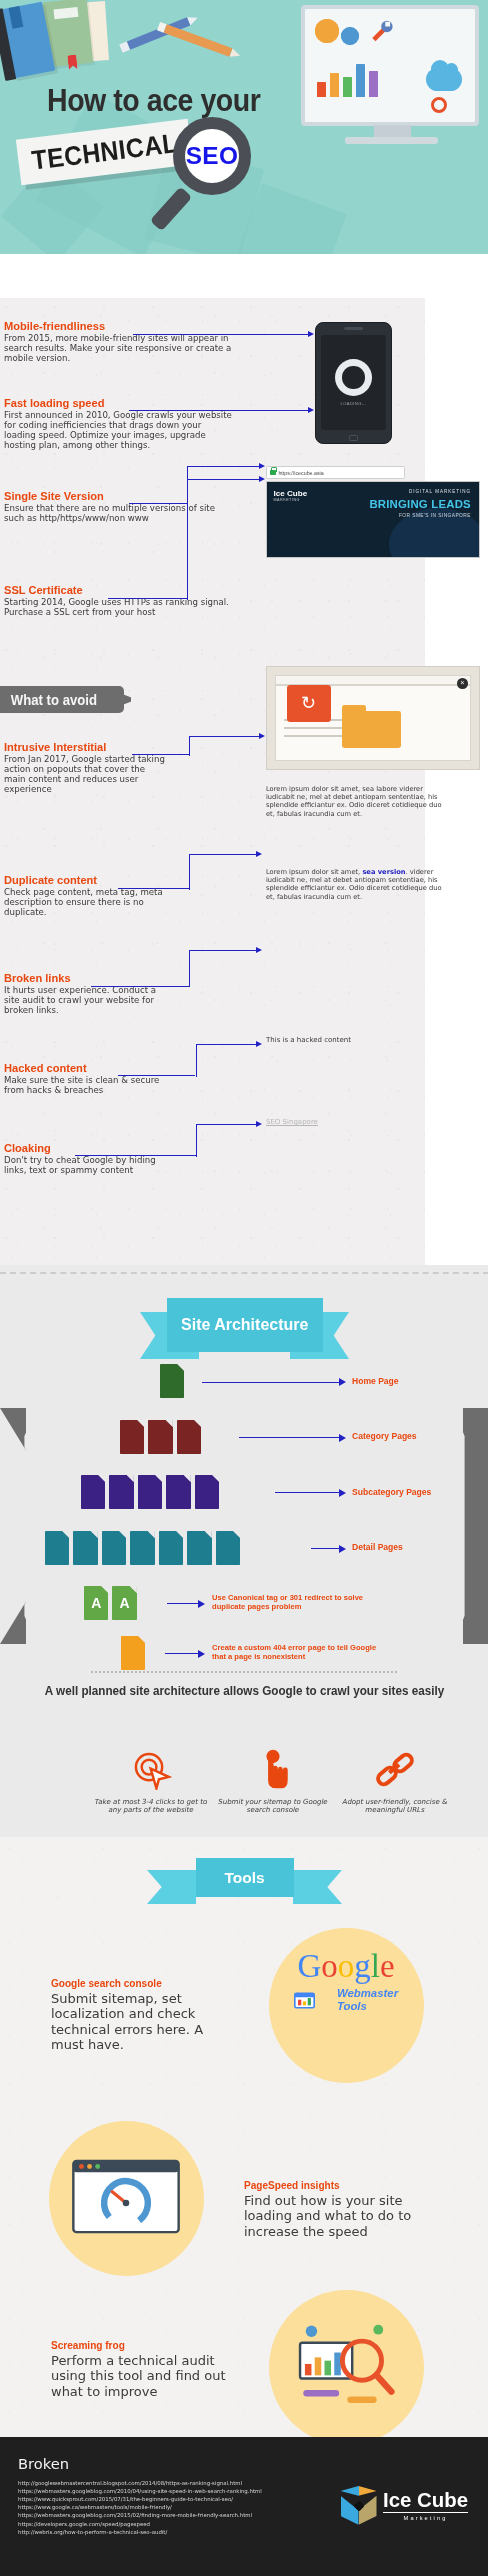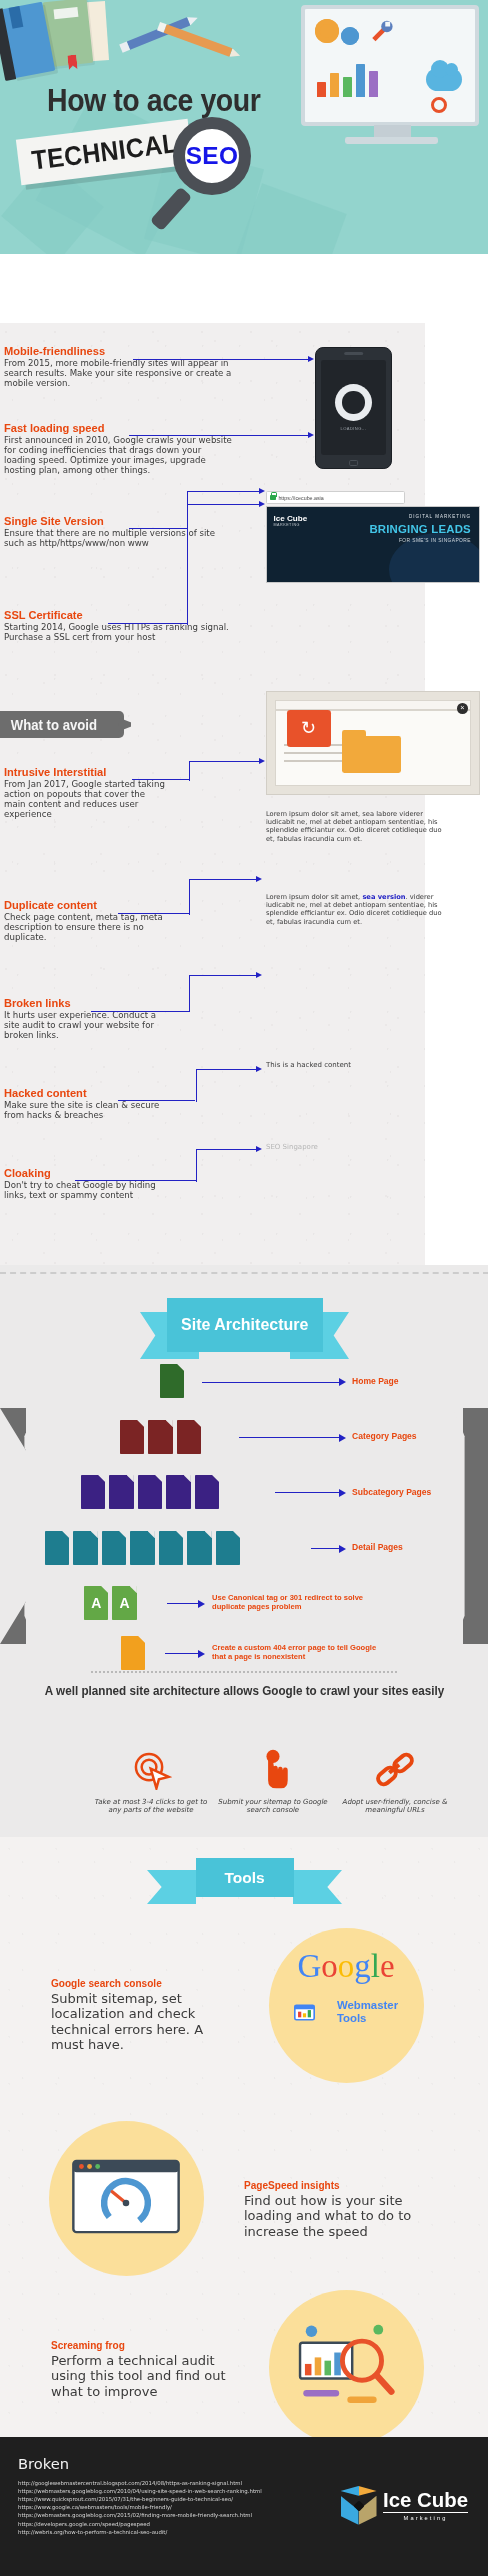--- a/index.html
+++ b/index.html
@@ -135,21 +135,20 @@
   .orange-banner p {
     font-family:"Liberation Sans Narrow","Liberation Sans",sans-serif;
     font-weight:bold; color:#fff; font-size:10px; line-height:1.2;
     transform: scaleX(.95);
   }
 
   
   .checklist {
     position:absolute; top:298px; left:0; width:425px; height:967px;
     background:#f1efef;
-    margin-top:25px;
   }
   .noise { position:absolute; inset:0; opacity:.35;
     background-image:
       radial-gradient(circle at 12% 18%, #dedbdb 0 1px, transparent 1.1px),
       radial-gradient(circle at 48% 62%, #d9d6d6 0 0.8px, transparent 0.9px),
       radial-gradient(circle at 77% 31%, #e0dddd 0 1.1px, transparent 1.1px),
       radial-gradient(circle at 30% 84%, #dbd8d8 0 0.8px, transparent 0.9px);
     background-size: 49px 49px, 37px 37px, 57px 57px, 42px 42px;
   }
 
@@ -537,21 +536,21 @@
     </div>
 
     <div class="lorem" style="left:266px;top:487px;">
       <span>Lorem ipsum dolor sit amet, sea labore viderer iudicabit ne, mel at debet antiopam sententiae, his splendide efficiantur ex. Odio diceret cotidieque duo et, fabulas iracundia cum et.</span>
     </div>
     <div class="lorem" style="left:266px;top:570px;">
       <span>Lorem ipsum dolor sit amet, </span><b>sea version</b><span>.  viderer iudicabit ne, mel at debet antiopam sententiae, his splendide efficiantur ex. Odio diceret cotidieque duo et, fabulas iracundia cum et.</span>
     </div>
 
     <div class="plain-note" style="left:266px;top:738px;">This is a hacked content</div>
-    <div class="gray-note" style="left:266px;top:820px;">SEO Singapore</div>
+    <div class="gray-note" style="left:266px;top:820px;text-decoration:underline;">SEO Singapore</div>
   </section>
 
   <section class="arch">
     <div class="dashed-top"></div>
     <div class="side-dark-l"></div>
     <div class="side-dark-r"></div>
 
     <div class="ribbon-tail l"></div>
     <div class="ribbon-tail r"></div>
     <div class="ribbon">
@@ -715,21 +714,21 @@
     <div class="tools-tail r"></div>
     <div class="tools-ribbon">
       <span>Tools</span>
     </div>
 
     <div class="tool-circle" style="left:269px;top:91px;width:155px;height:155px;"></div>
     <div class="gwt-wrap" style="left:275px;top:114px;width:142px;">
       <div class="gwt-g">
         <span style="color:#4285F4;">G</span><span style="color:#EA4335;">o</span><span style="color:#FBBC05;">o</span><span style="color:#4285F4;">g</span><span style="color:#34A853;">l</span><span style="color:#EA4335;">e</span>
       </div>
-      <div style="margin-top:18px;display:flex;align-items:center;justify-content:center;gap:22px;">
+      <div style="margin-top:6px;display:flex;align-items:center;justify-content:center;gap:22px;font-style:italic;">
         <svg width="21" height="21" viewBox="0 0 26 26" aria-hidden="true">
           <rect x="1" y="4" width="24" height="18" rx="2" fill="#ffffff" stroke="#4285F4" stroke-width="2"></rect>
           <rect x="1" y="4" width="24" height="5" fill="#4285F4"></rect>
           <rect x="5" y="12" width="4" height="7" fill="#EA4335"></rect>
           <rect x="11" y="14" width="4" height="5" fill="#FBBC05"></rect>
           <rect x="17" y="10" width="4" height="9" fill="#34A853"></rect>
         </svg>
         <div style="text-align:left;">
           <div style="font-size:11.4px;color:#4285F4;font-weight:bold;line-height:1;">Webmaster</div>
           <div style="font-size:11.4px;color:#4285F4;font-weight:bold;line-height:1.1;">Tools</div>

